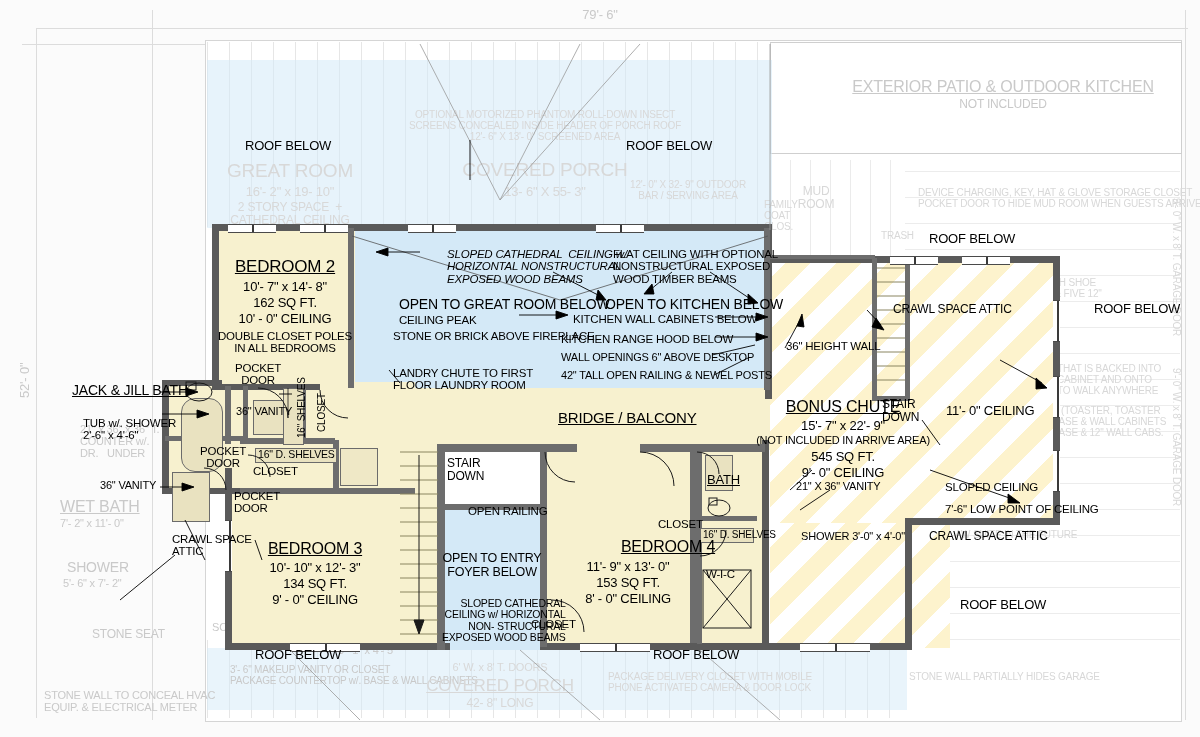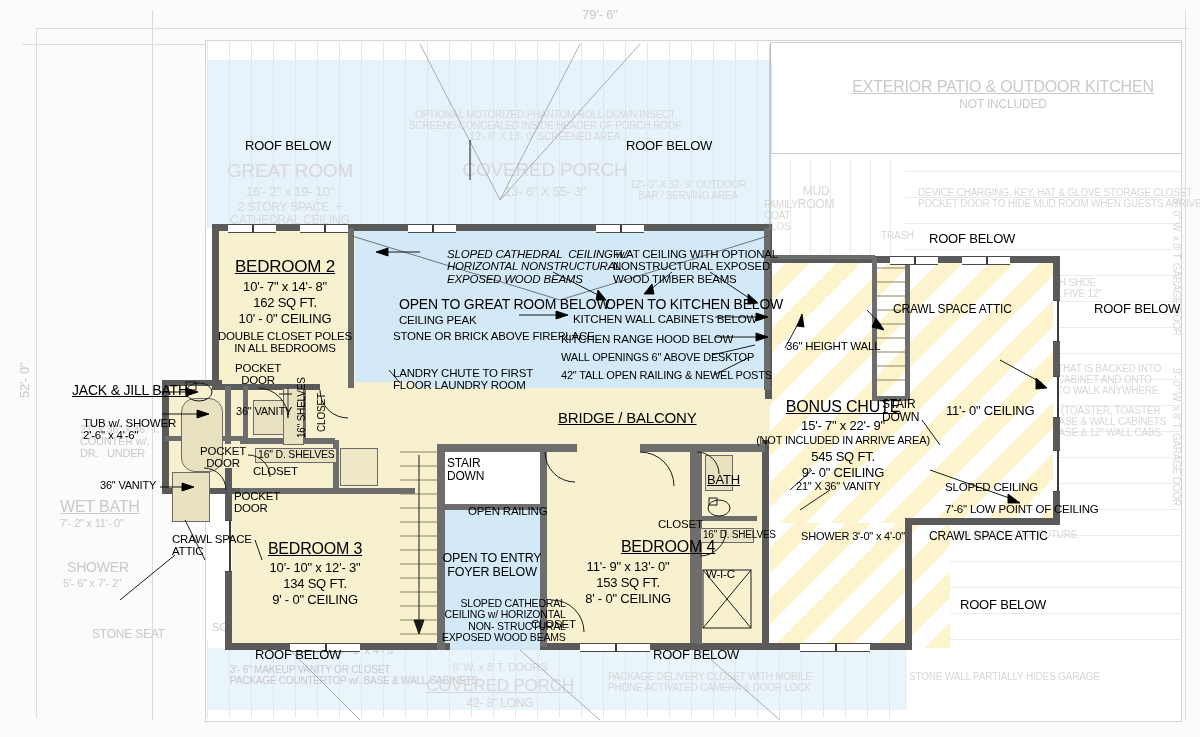--- a/index.html
+++ b/index.html
@@ -106,20 +106,22 @@
   <div class="lbl ghost2" style="left:1052px;top:406px;font-size:10px;">S (TOASTER, TOASTER
 BASE &amp; WALL CABINETS
 BASE &amp; 12" WALL CABS.</div>
   <div class="lbl ghost2" style="left:955px;top:530px;font-size:10px;">AW SUITE IN THE FUTURE</div>
 
   <div class="lbl ghost ul" style="left:60px;top:498px;font-size:16px;">WET BATH</div>
   <div class="lbl ghost" style="left:60px;top:518px;font-size:11px;">7'- 2" x 11'- 0"</div>
   <div class="lbl ghost" style="left:67px;top:560px;font-size:14px;">SHOWER</div>
   <div class="lbl ghost" style="left:63px;top:578px;font-size:11px;">5'- 6" x 7'- 2"</div>
   <div class="lbl ghost" style="left:92px;top:628px;font-size:12px;">STONE SEAT</div>
+  <div class="lbl ghost" style="left:44px;top:690px;font-size:11px;">STONE WALL TO CONCEAL HVAC
+EQUIP. &amp; ELECTRICAL METER</div>
   <div class="lbl ghost" style="left:80px;top:424px;font-size:11px;">21" x 36" x 36" T.
 COUNTER w/.
 DR.   UNDER</div>
   <div class="lbl ghost" style="left:212px;top:622px;font-size:11px;">SOAKING TUB</div>
   <div class="lbl ghost" style="left:340px;top:628px;font-size:13px;">SHOWER</div>
   <div class="lbl ghost" style="left:338px;top:645px;font-size:11px;">3'- 1" x 4'- 5"</div>
   <div class="lbl ghost" style="left:230px;top:665px;font-size:10px;">3'- 6" MAKEUP VANITY OR CLOSET
 PACKAGE COUNTERTOP w/. BASE &amp; WALL CABINETS</div>
 
   <div class="lbl ghost2 ctr ul" style="left:500px;top:677px;font-size:17px;">COVERED PORCH</div>

